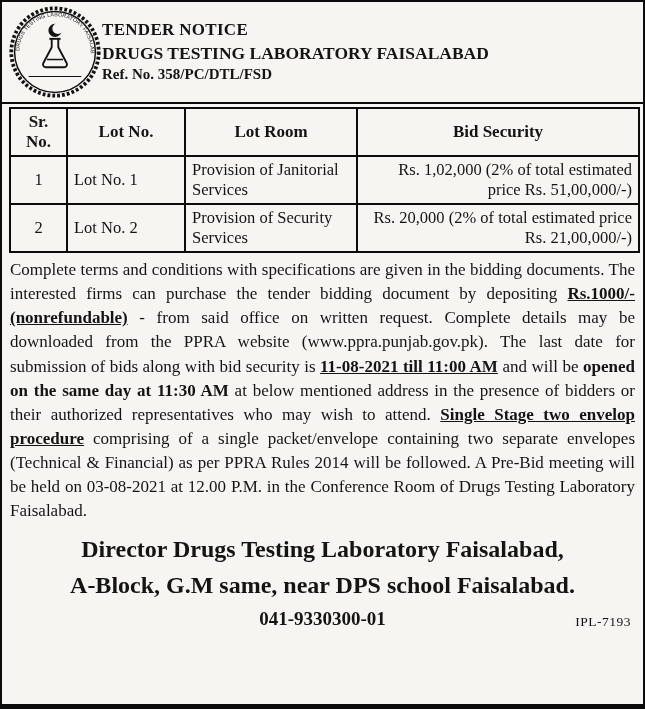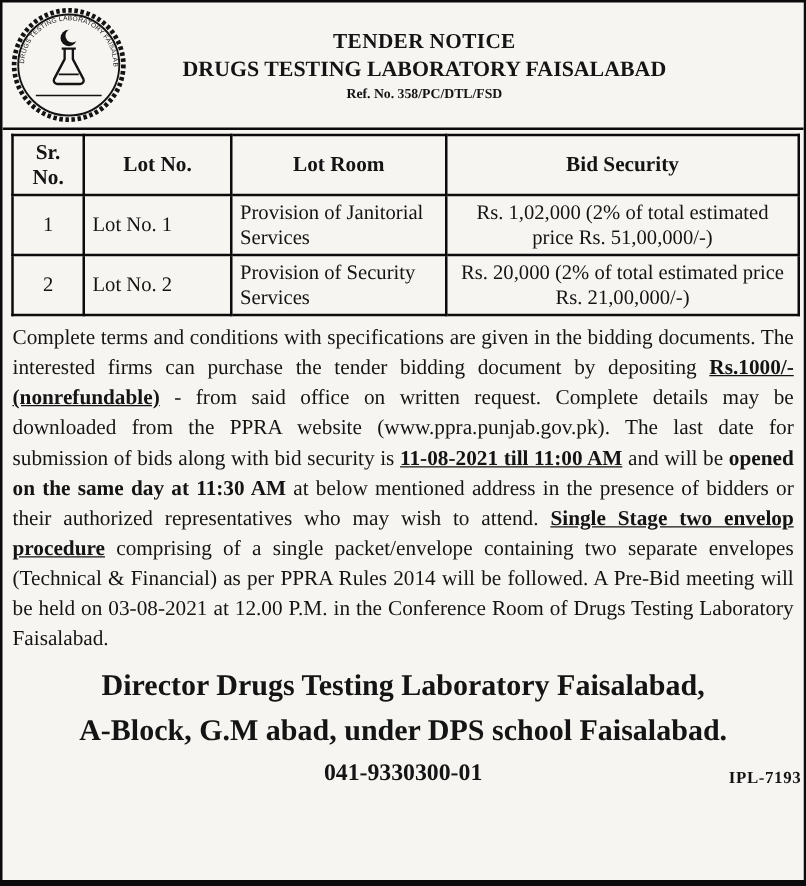--- a/index.html
+++ b/index.html
@@ -22,29 +22,28 @@
   .header {
     display: flex;
     align-items: center;
     border-bottom: 2px solid #0b0b0b;
     padding: 3px 6px;
     height: 94px;
   }
   .logo-wrap { flex: 0 0 94px; height: 94px; }
   .header-text {
     flex: 1 1 auto;
-    text-align: center;
     font-weight: bold;
     line-height: 1.33;
     padding-right: 60px;
   }
   .h-title { font-size: 17px; letter-spacing: 0.3px; }
   .h-org   { font-size: 17.5px; }
   .h-govt  { font-size: 17.5px; }
-  .h-ref   { font-size: 11px; }
+  .h-ref   { font-size: 15px; }
   .para {
     font-size: 17px;
     text-align: justify;
     padding: 4px 8px 2px 8px;
     line-height: 1.33;
   }
   .terms { line-height: 1.42; padding-top: 3px; }
   table.lots {
     border-collapse: collapse;
     margin: 3px 7px 2px 7px;
@@ -58,35 +57,35 @@
     vertical-align: middle;
     overflow: hidden;
   }
   table.lots th { font-size: 17px; text-align: center; }
   col.c-sr   { width: 57px; }
   col.c-lot  { width: 118px; }
   col.c-name { width: 172px; }
   col.c-bid  { width: 282px; }
   .td-center { text-align: center; }
   .td-left   { text-align: left; }
-  td.bid { text-align: center; padding: 3px 10px; }
+  td.bid { text-align: right; padding: 3px 10px; }
   .footer {
     text-align: center;
     font-weight: bold;
     padding-top: 7px;
     line-height: 1.48;
   }
   .f1, .f2 { font-size: 24px; }
   .f-phone-row { position: relative; font-size: 19px; margin-top: 2px; }
   .ipl {
     position: absolute;
-    right: 2px;
+    right: 12px;
     top: 7px;
     font-size: 13.5px;
-    font-weight: bold;
+    font-weight: normal;
     letter-spacing: 0.5px;
   }
 </style>
 </head>
 <body>
 
 <div class="notice">
 
   <div class="header">
     <div class="logo-wrap">
@@ -147,20 +146,20 @@
         <td class="td-left">Provision of Security Services</td>
         <td class="bid">Rs. 20,000 (2% of total estimated price Rs. 21,00,000/-)</td>
       </tr>
     </tbody>
   </table>
 
   <div class="para terms"><span>Complete terms and conditions with specifications are given in the bidding documents. The interested firms can purchase the tender bidding document by depositing </span><span style="font-weight: bold; text-decoration: underline;">Rs.1000/- (nonrefundable)</span><span> - from said office on written request. Complete details may be downloaded from the PPRA website (www.ppra.punjab.gov.pk). The last date for submission of bids along with bid security is </span><span style="font-weight: bold; text-decoration: underline;">11-08-2021 till 11:00 AM</span><span> and will be </span><span style="font-weight: bold;">opened on the same day at 11:30 AM</span><span> at below mentioned address in the presence of bidders or their authorized representatives who may wish to attend. </span><span style="font-weight: bold; text-decoration: underline;">Single Stage two envelop procedure</span><span> comprising of a single packet/envelope containing two separate envelopes (Technical &amp; Financial) as per PPRA Rules 2014 will be followed. A Pre-Bid meeting will be held on 03-08-2021 at 12.00 P.M. in the Conference Room of Drugs Testing Laboratory Faisalabad.</span></div>
 
   <div class="footer">
     <div class="f1">Director Drugs Testing Laboratory Faisalabad,</div>
-    <div class="f2">A-Block, G.M abad, under DPS school Faisalabad.</div>
+    <div class="f2">A-Block, G.M same, near DPS school Faisalabad.</div>
     <div class="f-phone-row">
       <span>041-9330300-01</span>
       <span class="ipl">IPL-7193</span>
     </div>
   </div>
 
 </div>
 
 </body></html>

